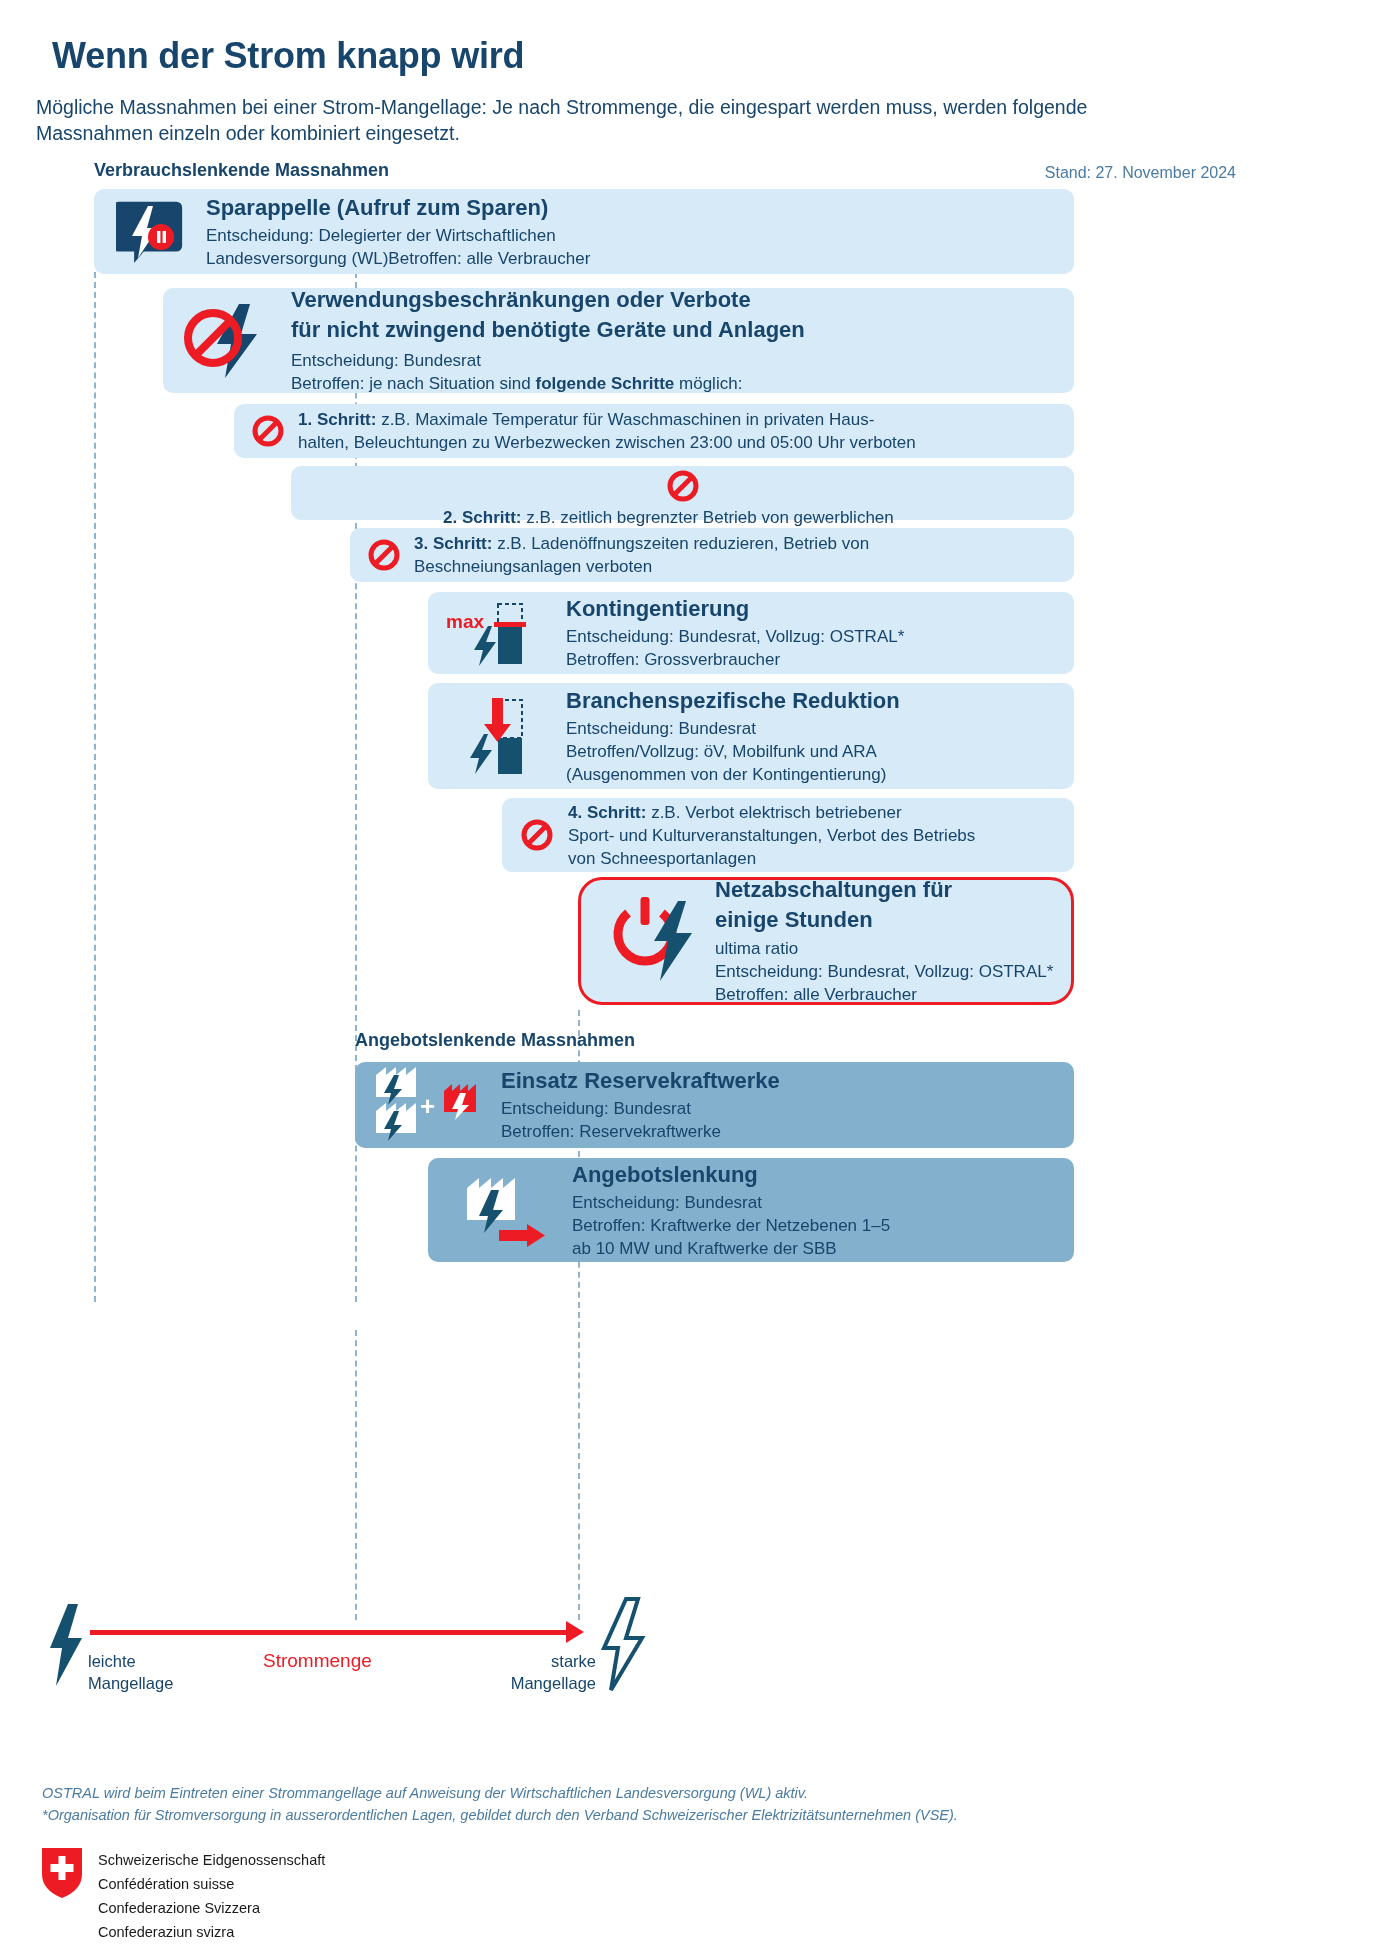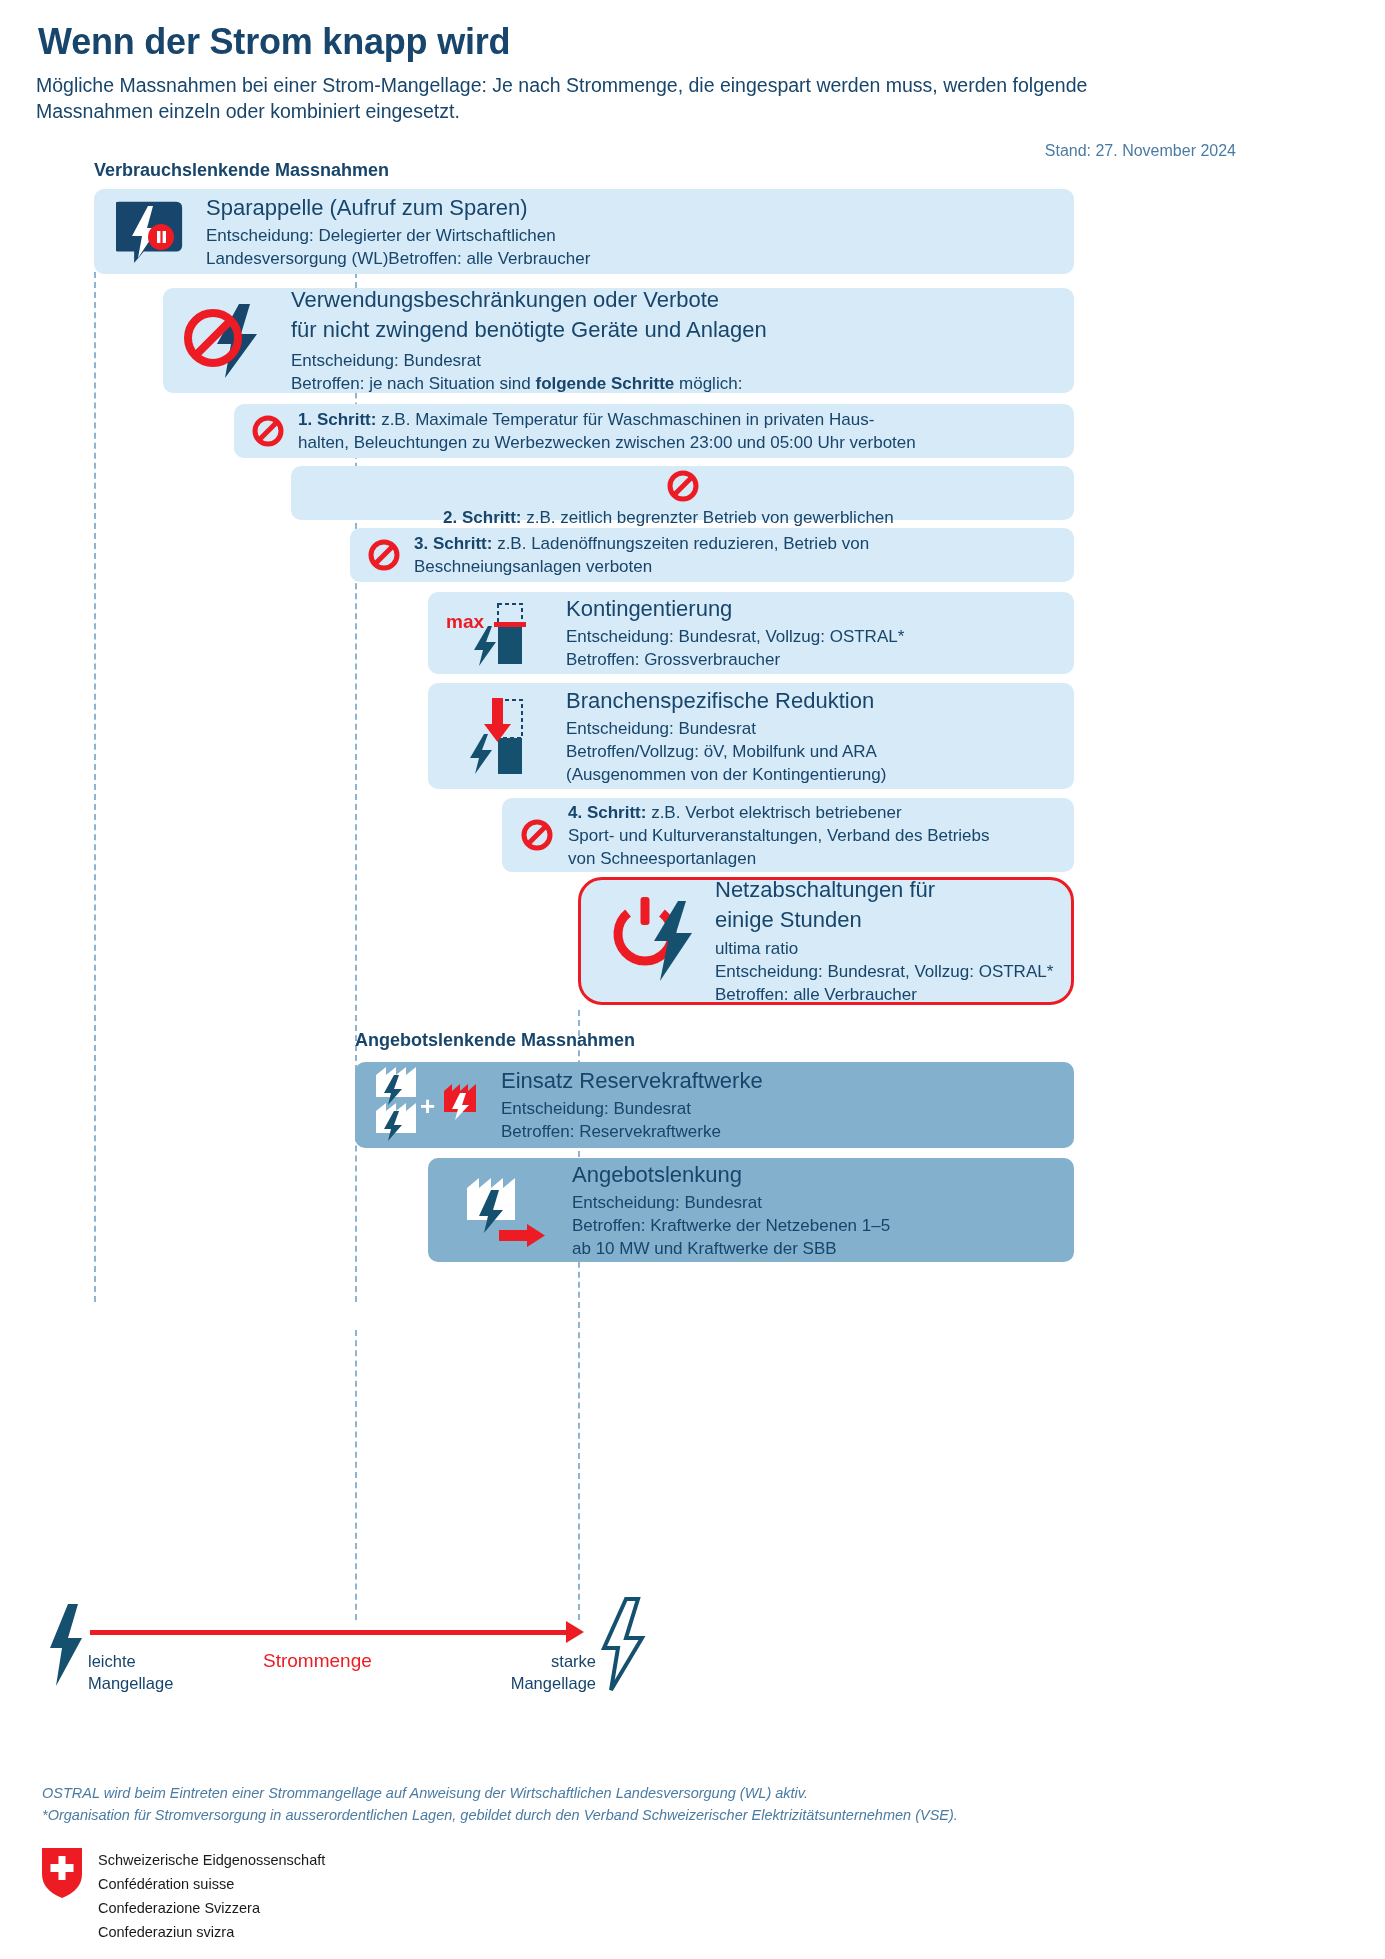--- a/index.html
+++ b/index.html
@@ -9,21 +9,21 @@
     font-family:"Liberation Sans", sans-serif;
     color:#17456b;
     position:relative;
     overflow:hidden;
   }
   .page{position:relative;width:1385px;height:1959px;}
 
   
   .hdr{position:absolute;left:36px;top:18px;width:1200px;}
   .hdr h1{
-    margin:2px;font-size:36px;line-height:44px;font-weight:bold;
+    margin:16px;font-size:36px;line-height:44px;font-weight:bold;
     color:#17456b;letter-spacing:-0.2px;
   }
   .hdr .sub{
     margin-top:8px;font-size:19.5px;line-height:26px;color:#17456b;
     max-width:1100px;
   }
   .hdr .stand{margin-top:18px;font-size:16px;color:#4a7ba3;text-align:right;}
 
   
   .seclabel{position:absolute;font-size:18px;font-weight:bold;color:#17456b;}
@@ -45,21 +45,21 @@
   .box.supply{background:#83b0cc;}
   .box.highlight{background:#d6eaf8;border:3px solid #ed1c24;border-radius:12px;}
 
   .box .ico{
     flex:0 0 auto;
     display:flex;align-items:center;justify-content:center;
   }
   .box .txt{flex:1 1 auto;}
 
   .ttl{
-    font-size:22px;font-weight:normal;line-height:27px;color:#17456b;
+    font-size:22px;font-weight:bold;line-height:27px;color:#17456b;
     margin:0 0 3px 0;
   }
   .body{
     font-size:17px;line-height:23px;color:#17456b;margin:0;
   }
   .body b{font-weight:bold;}
 
   .steptxt{font-size:17px;line-height:23px;color:#17456b;margin:0;}
   .steptxt b{font-weight:bold;}
 
@@ -214,21 +214,21 @@
 
   <div class="box" style="left:502px;top:798px;width:572px;height:74px;padding:0 14px;">
     <div class="ico" style="width:42px;height:42px;">
       <svg width="34" height="34" viewBox="0 0 34 34">
         <circle cx="17" cy="17" r="13" fill="none" stroke="#ed1c24" stroke-width="5"></circle>
         <line x1="9" y1="25" x2="25" y2="9" stroke="#ed1c24" stroke-width="5"></line>
       </svg>
     </div>
     <div class="txt" style="padding-left:10px;">
       <div class="steptxt"><b>4. Schritt:</b><span> z.B. Verbot elektrisch betriebener</span></div>
-      <div class="steptxt">Sport- und Kulturveranstaltungen, Verband des Betriebs</div>
+      <div class="steptxt">Sport- und Kulturveranstaltungen, Verbot des Betriebs</div>
       <div class="steptxt">von Schneesportanlagen</div>
     </div>
   </div>
 
   <div class="box highlight" style="left:578px;top:877px;width:496px;height:128px;padding:0 16px;border-radius:24px;">
     <div class="ico" style="width:106px;height:100px;">
       <svg width="100" height="96" viewBox="0 0 100 96">
         <path d="M28 20 A27 27 0 1 0 62 20" fill="none" stroke="#ed1c24" stroke-width="9" stroke-linecap="butt"></path>
         <rect x="40.5" y="4" width="9" height="28" rx="3" fill="#ed1c24"></rect>
         <path d="M78 8 L54 48 h14 l-8 40 L92 40 h-16 l10 -32 z" fill="#15506e"></path>

